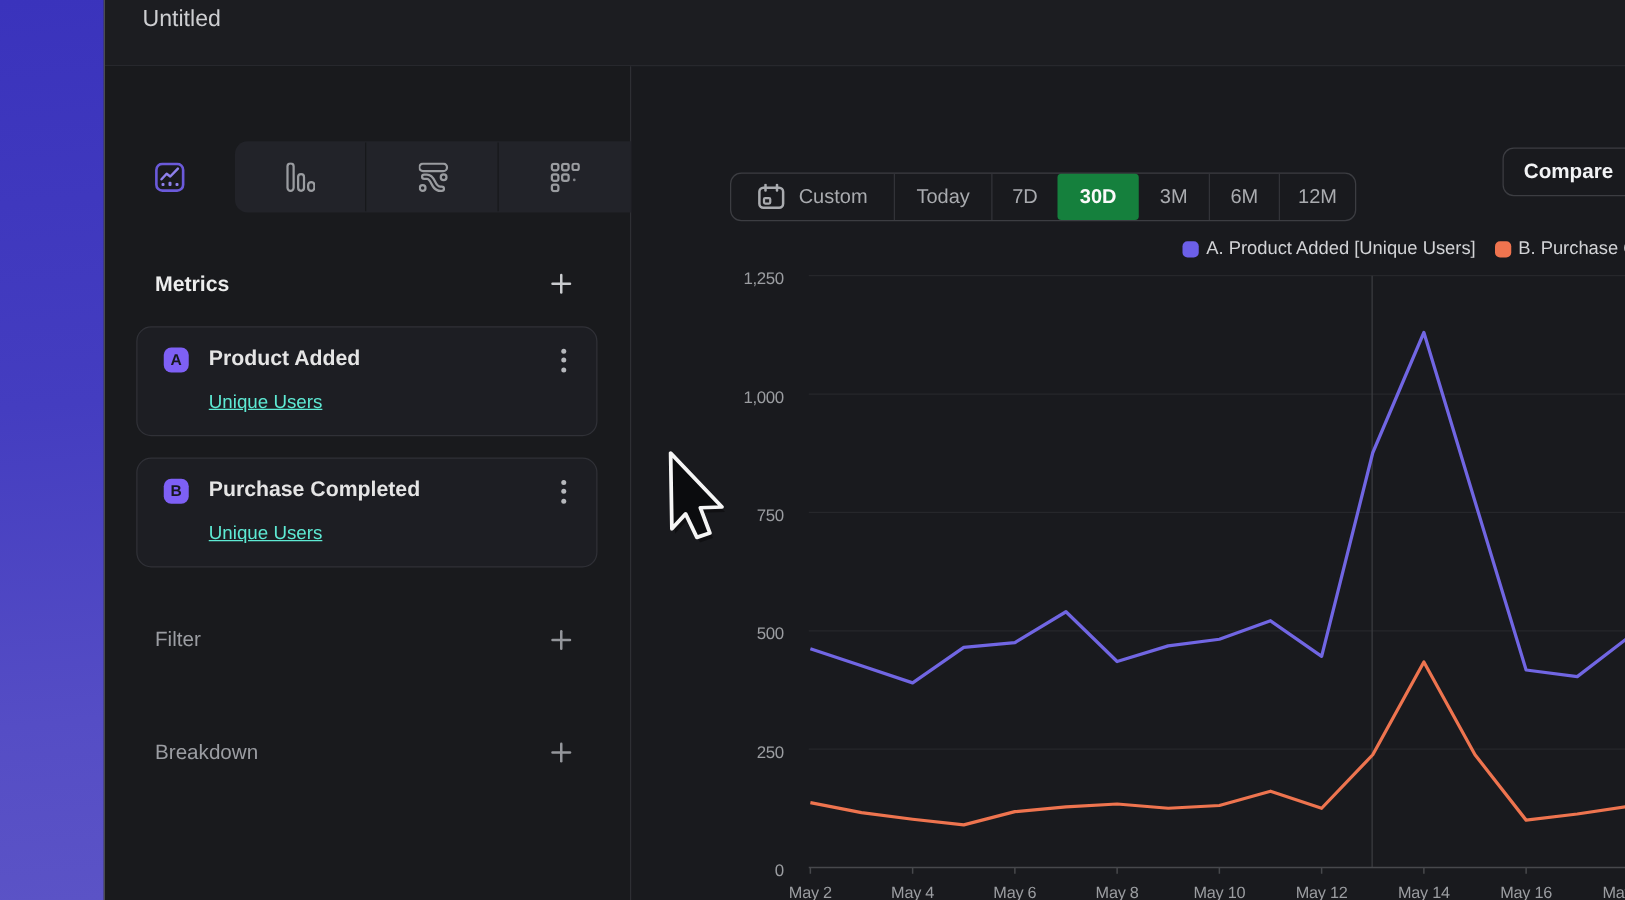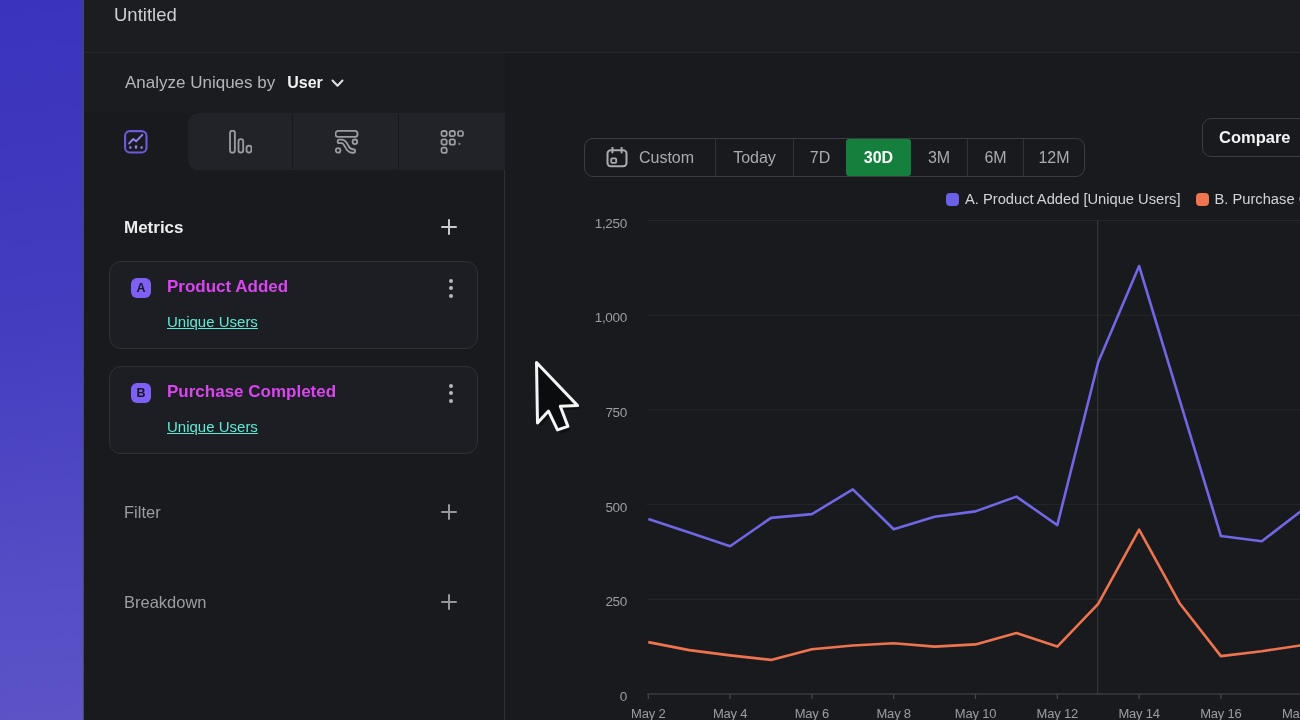--- a/index.html
+++ b/index.html
@@ -22,21 +22,21 @@
   #analyzerow b { color:#f1f2f4; font-weight:700; margin-left:12px; font-size:16px;}
 
   
   #tabrow { left:84px; top:113px; width:421px; height:57px; }
   #tabgroup { left:104px; top:0; width:317px; height:57px; background:#222329; border-radius:10px 0 0 10px; }
   .tabsep { top:1px; width:1px; height:55px; background:#17181b; }
 
   
   .card { left:25px; width:369px; background:#1d1e23; border:1px solid #303137; border-radius:12px; }
   .badge { left:21px; top:16px; width:20px; height:20px; border-radius:6px; background:#7e60f5; color:#17181f; font-size:12.5px; font-weight:700; text-align:center; line-height:20px; }
-  .ctitle { left:57px; top:15px; font-size:17px; font-weight:700; color:#d946ef; }
+  .ctitle { left:57px; top:15px; font-size:17px; font-weight:700; color:#e5e5e5; }
   .csub { left:57px; top:51px; font-size:15px; color:#5eead4;text-decoration:underline; }
   .kebab { left:339px; top:17px; }
   .kebab i { display:block; width:4px; height:4px; border-radius:50%; background:#b6b8bc; margin:0 0 3.4px 0; }
 
   .secttitle { font-size:17px; font-weight:700; color:#eceded; }
   .graytitle { font-size:16.5px; font-weight:400; color:#9b9da2; }
 
   
   .plus { width:16px; height:16px; }
   .plus:before { content:""; position:absolute; left:7px; top:0; width:2px; height:16px; background:#c9cbce; border-radius:1px; }
@@ -54,25 +54,20 @@
   
   #legend { top:192px; left:946px; height:14px; font-size:14.7px; color:#d2d3d6; white-space:nowrap; display:flex; align-items:center; }
   .sw { width:13px; height:13px; border-radius:4px; display:inline-block; flex:none; }
 </style>
 </head>
 <body>
 <div id="stage">
   <div class="abs" id="topbar"></div>
   <div class="abs" id="untitled">Untitled</div>
   <div class="abs" id="panel"></div>
-  <div class="abs" id="analyzerow"><span class="lbl">Analyze Uniques by</span><b>User</b>
-    <svg style="vertical-align:middle;margin-left:3px" width="13" height="9" viewBox="0 0 13 9">
-        <path d="M1.5 1.5 L6.5 6.8 L11.5 1.5" fill="none" stroke="#dfe0e2" stroke-width="2" stroke-linecap="round" stroke-linejoin="round"></path>
-      </svg>
-  </div>
   <div class="abs" id="strip"></div>
 
   <div class="abs" id="tabrow">
     <div class="abs" id="tabgroup"></div>
     <div class="abs tabsep" style="left:208px"></div>
     <div class="abs tabsep" style="left:314px"></div>
 
     <svg class="abs" style="left:40px;top:17px" width="24" height="24" viewBox="0 0 24 24">
       <rect x="1.1" y="1.1" width="21.4" height="21.4" rx="4.8" fill="none" stroke="#6b5ada" stroke-width="2.1"></rect>
       <path d="M5.2 13.4 L9.3 9.0 L12.2 11.2 L18.3 4.9" fill="none" stroke="#8e80ec" stroke-width="2" stroke-linecap="round" stroke-linejoin="round"></path>

